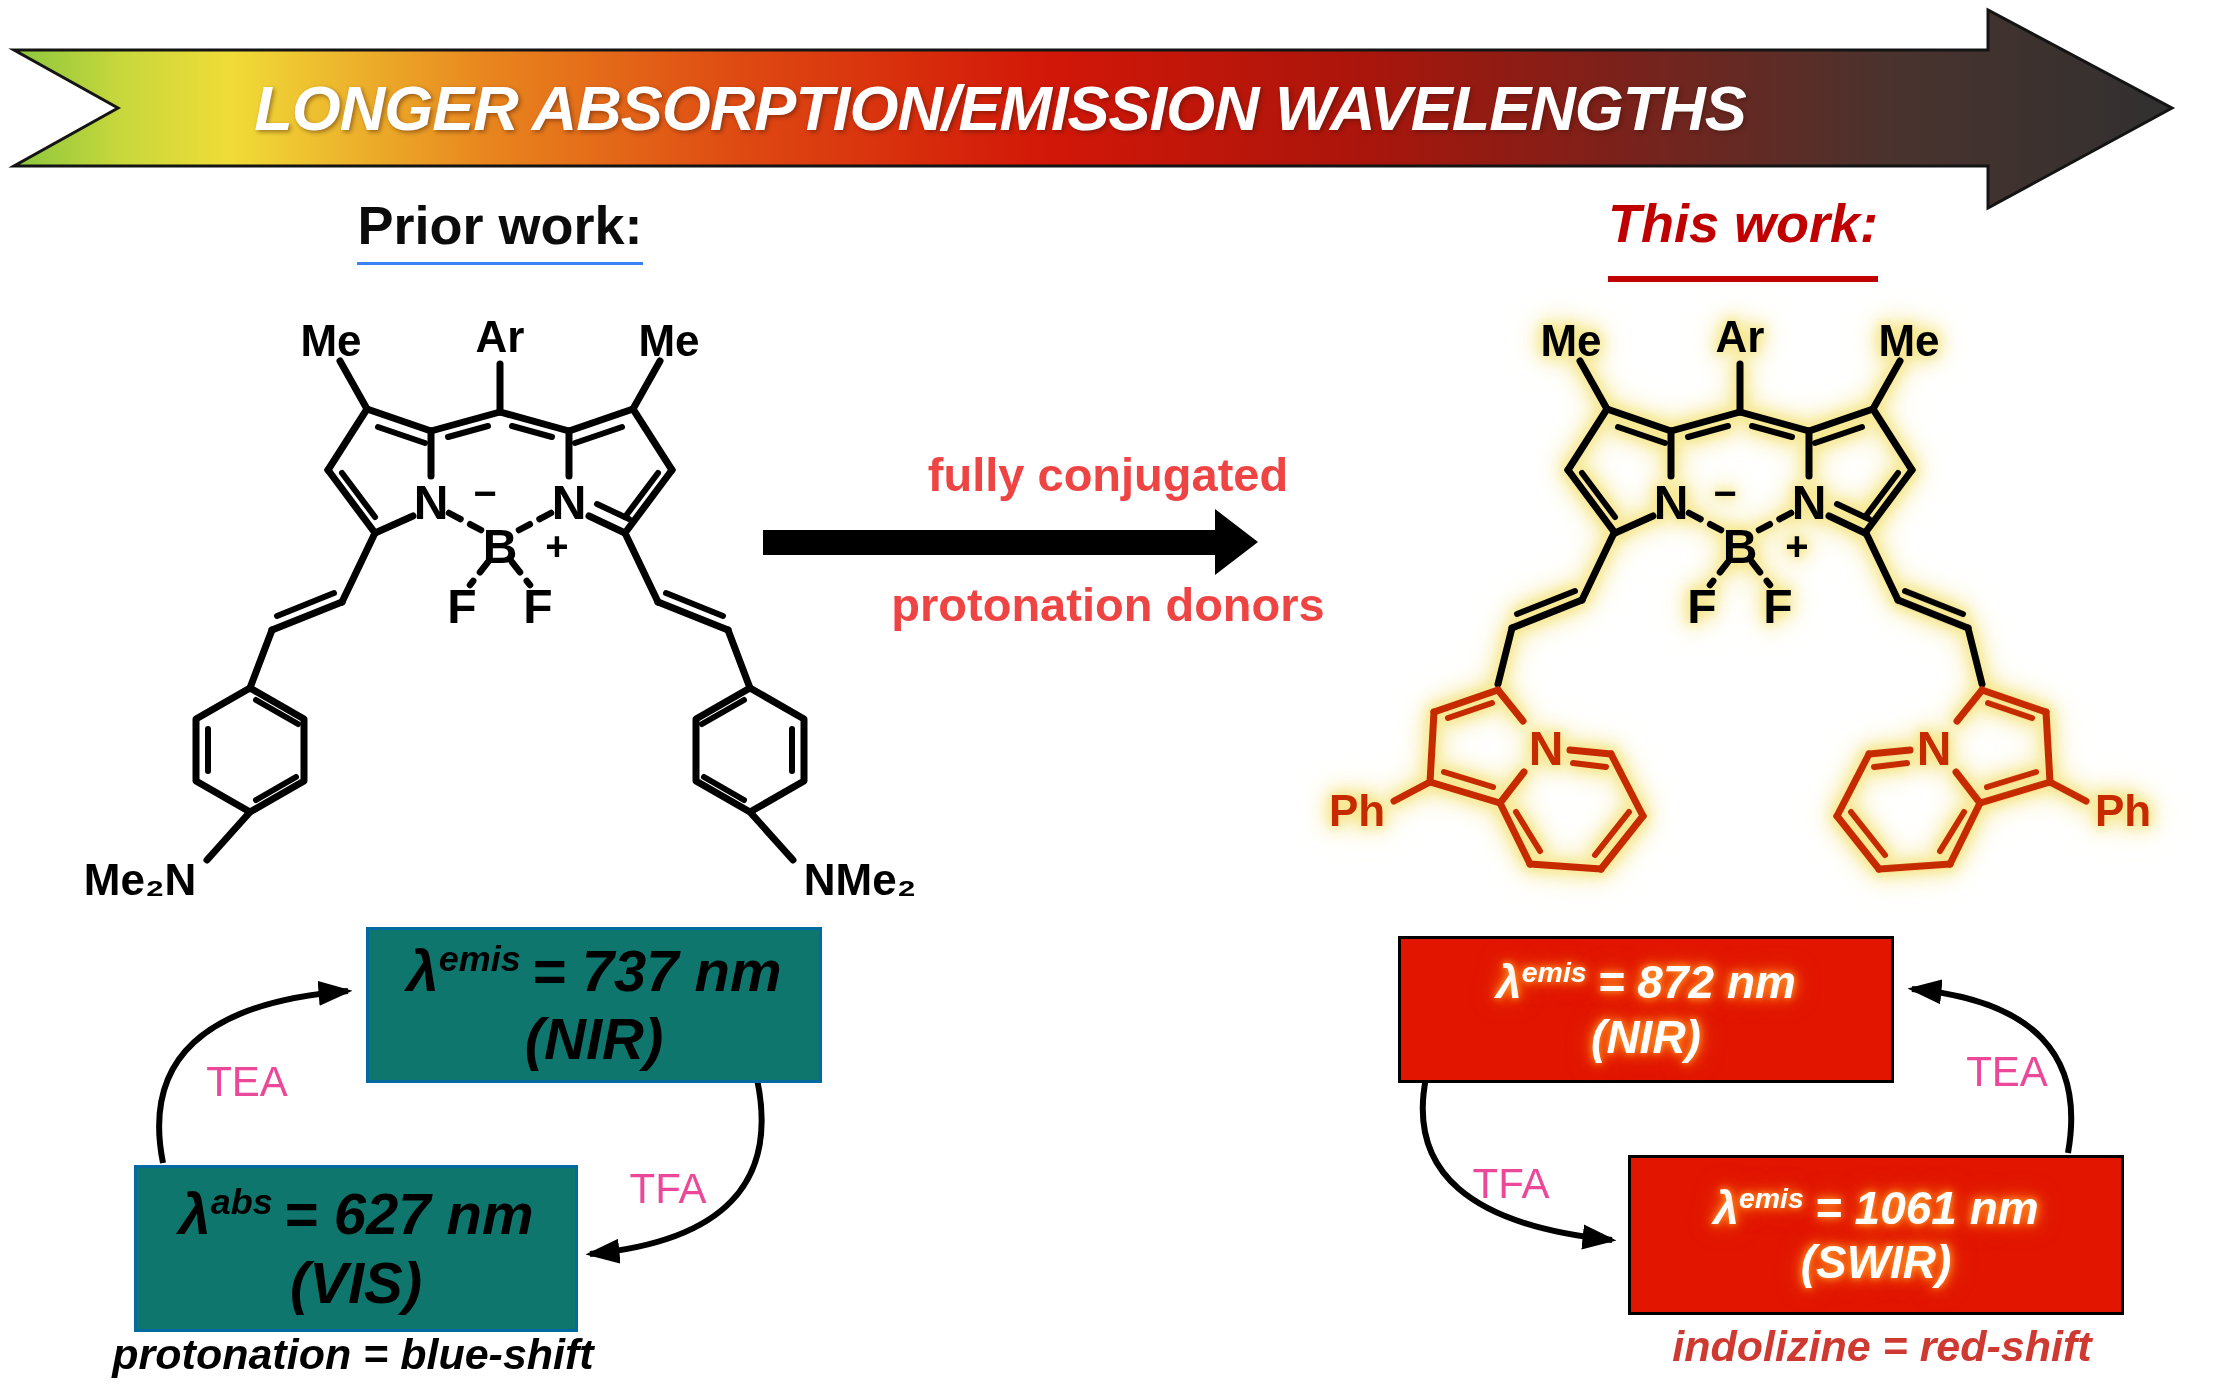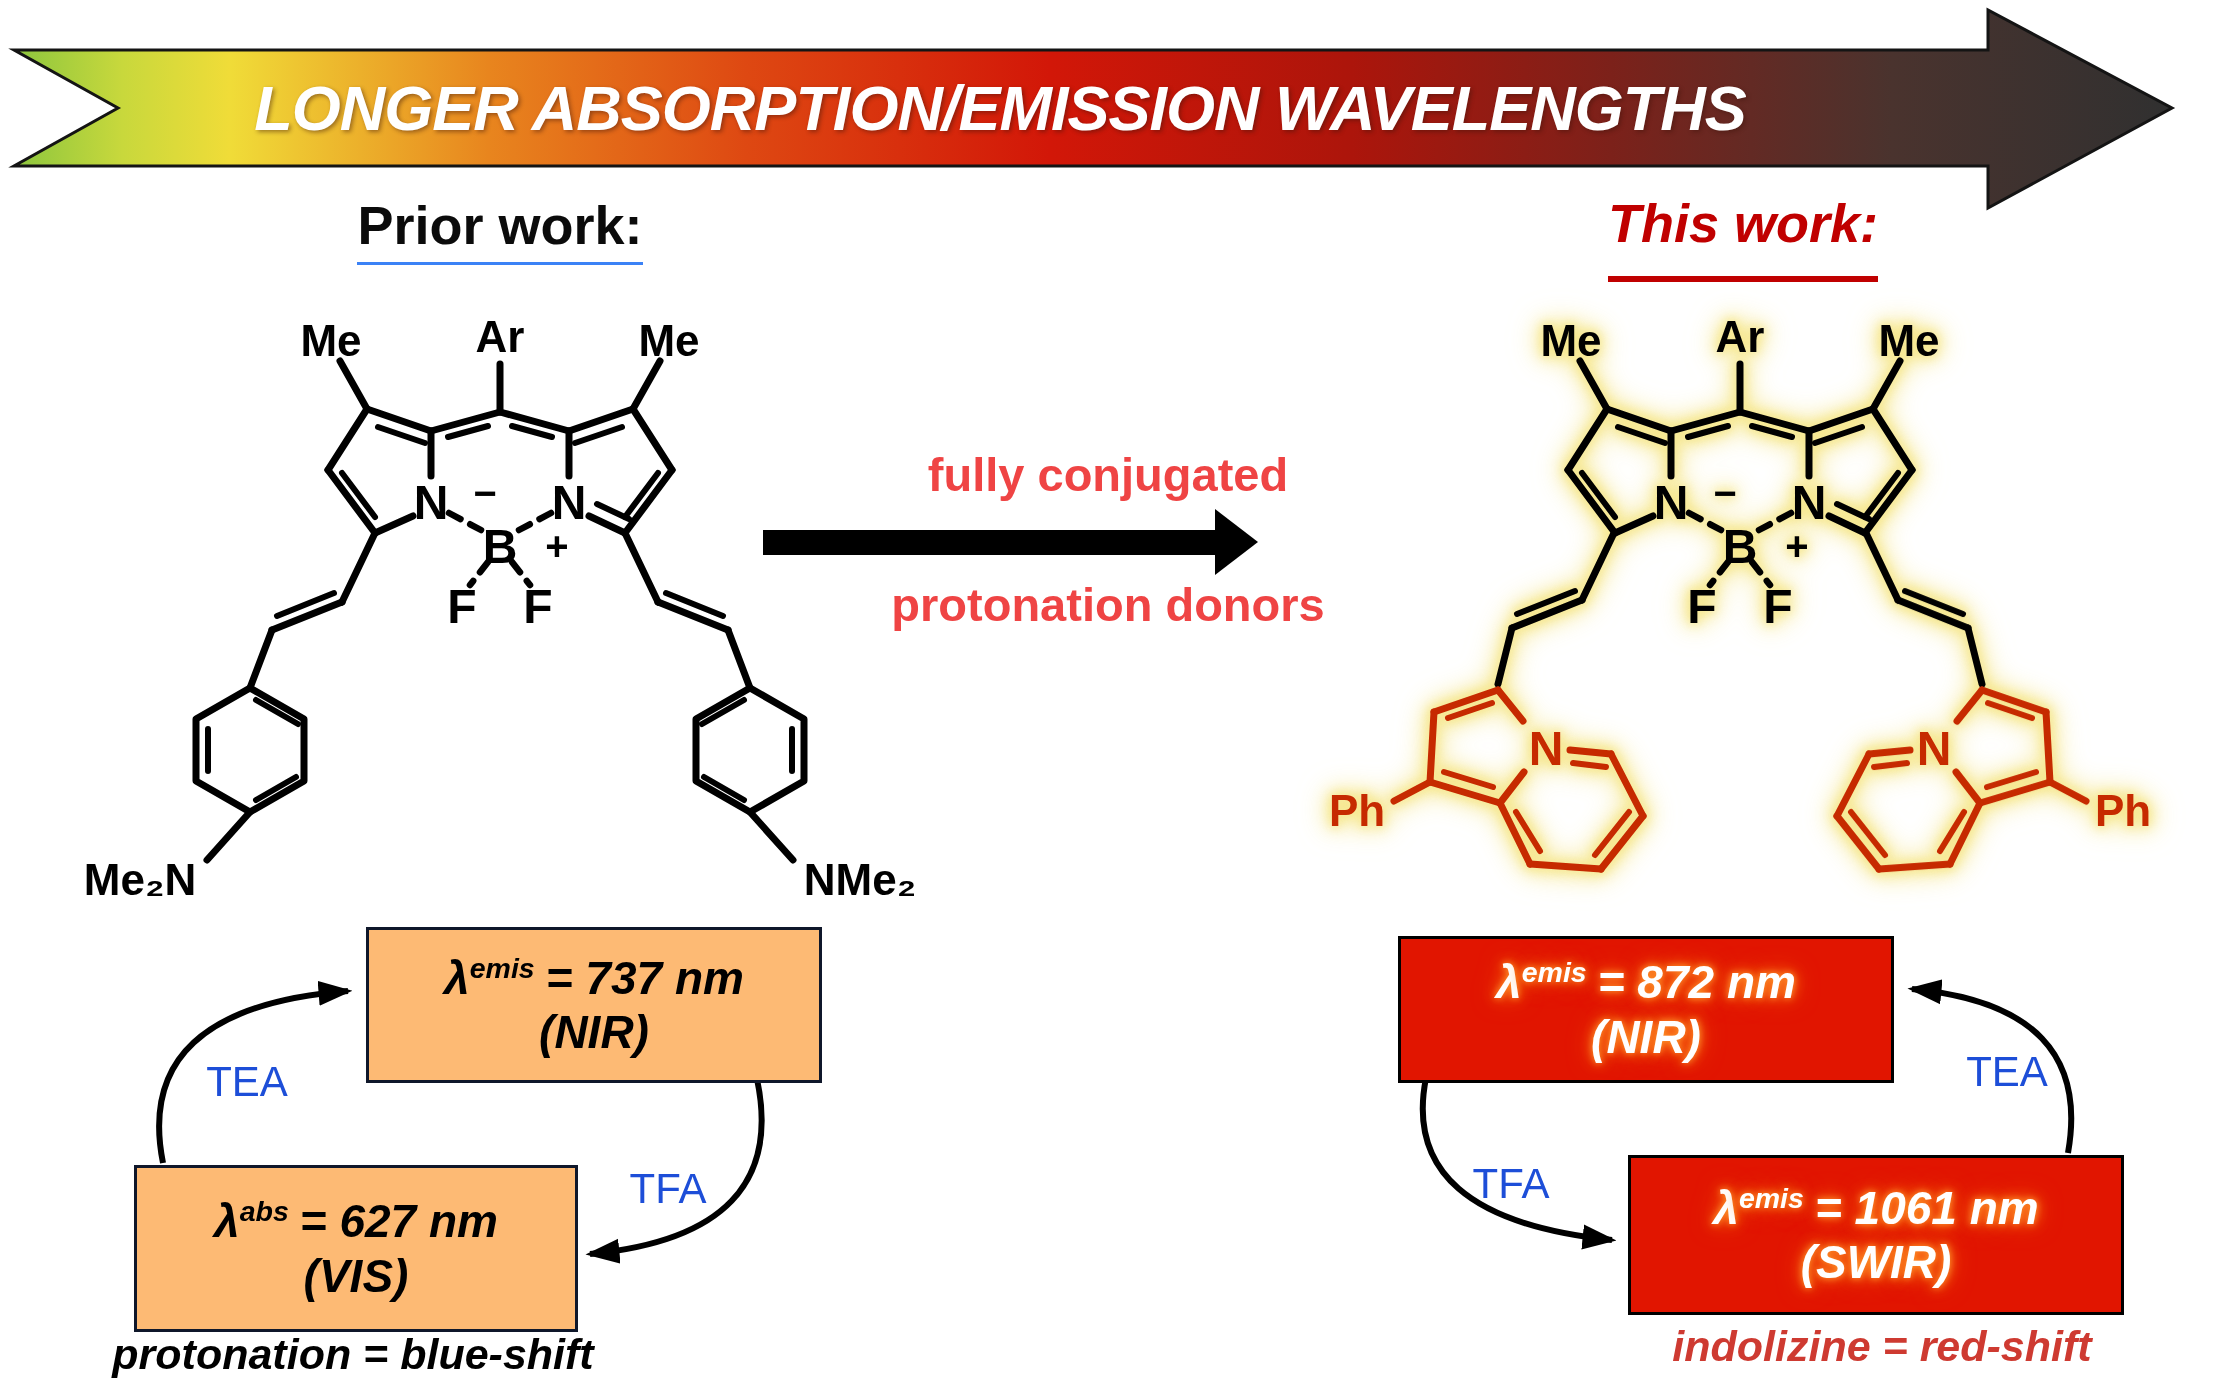--- a/index.html
+++ b/index.html
@@ -31,28 +31,28 @@
   .h-prior span{display:inline-block;border-bottom:3px solid #3b82f6;padding-bottom:6px;}
   .h-this{left:1568px;top:192px;width:350px;text-align:center;font-size:54px;font-weight:800;font-style:italic;color:#C00000;}
   .h-this span{display:inline-block;border-bottom:6px solid #C00000;padding-bottom:22px;}
 
   
   .cond{width:520px;text-align:center;font-size:47px;font-weight:600;color:#ef4444;white-space:nowrap;}
 
   
   .rbox{display:flex;flex-direction:column;justify-content:center;align-items:center;
         text-align:center;font-style:italic;font-weight:700;line-height:1.18;}
-  .graybox{background:#fdba74;border:3px solid #0f172a;color:#000;font-size:46px;}
+  .graybox{background:#0f766e;border:3px solid #0369a1;color:#000;font-size:58px;}
   .redbox{background:#E11500;border:3px solid #000;color:#fff;font-size:46px;}
   .redbox .bl{text-shadow:0 0 7px #ff9d2e,0 0 14px #ff7a1a,0 0 24px rgba(255,110,15,.85);}
   .rbox sup{font-size:0.62em;}
   .rbox .val{margin-left:11px;}
 
   
-  .reagent{font-size:42px;color:#1d4ed8;text-align:center;width:110px;}
+  .reagent{font-size:42px;color:#ec4899;text-align:center;width:110px;}
   .caption{font-size:43px;font-weight:700;font-style:italic;text-align:center;width:500px;white-space:nowrap;}
   .cap-prior{color:#000;}
   .cap-this{color:#CE3A31;}
 </style>
 </head>
 <body>
 
 <div class="canvas">
 
   <svg id="scene" width="2224" height="1387" viewBox="0 0 2224 1387">

